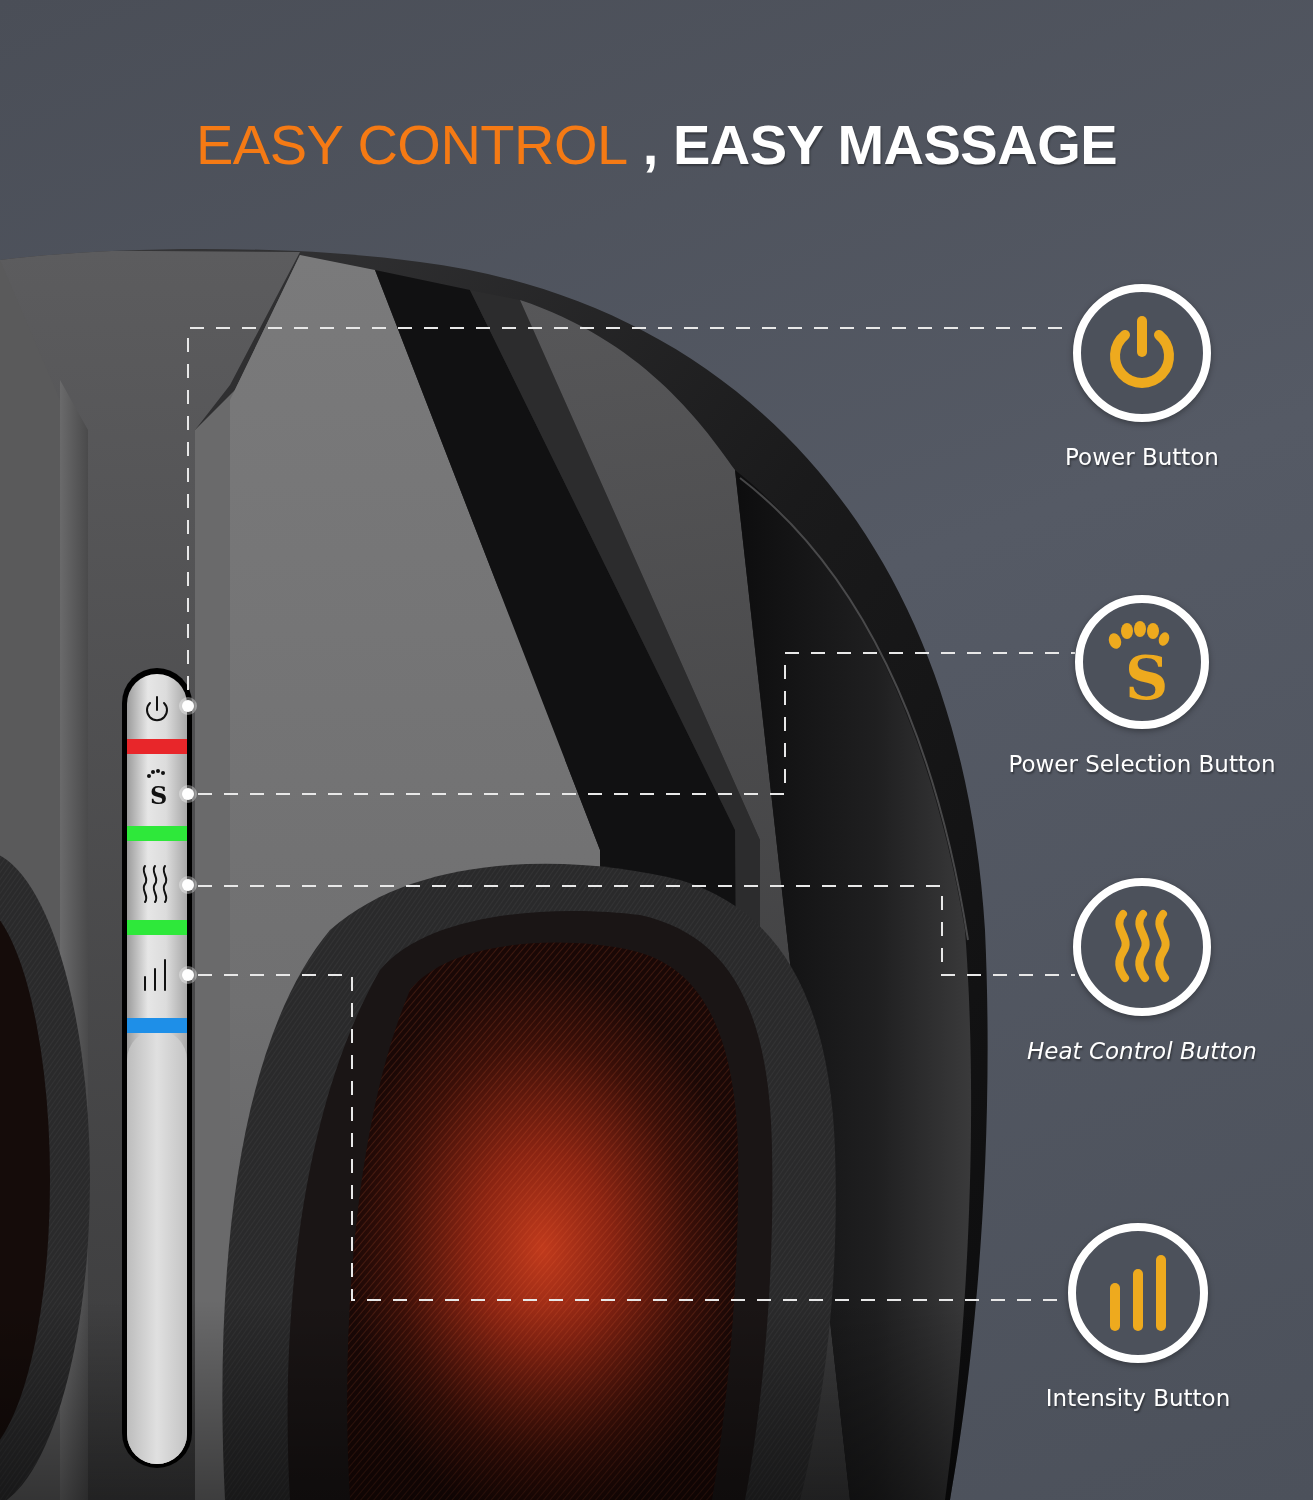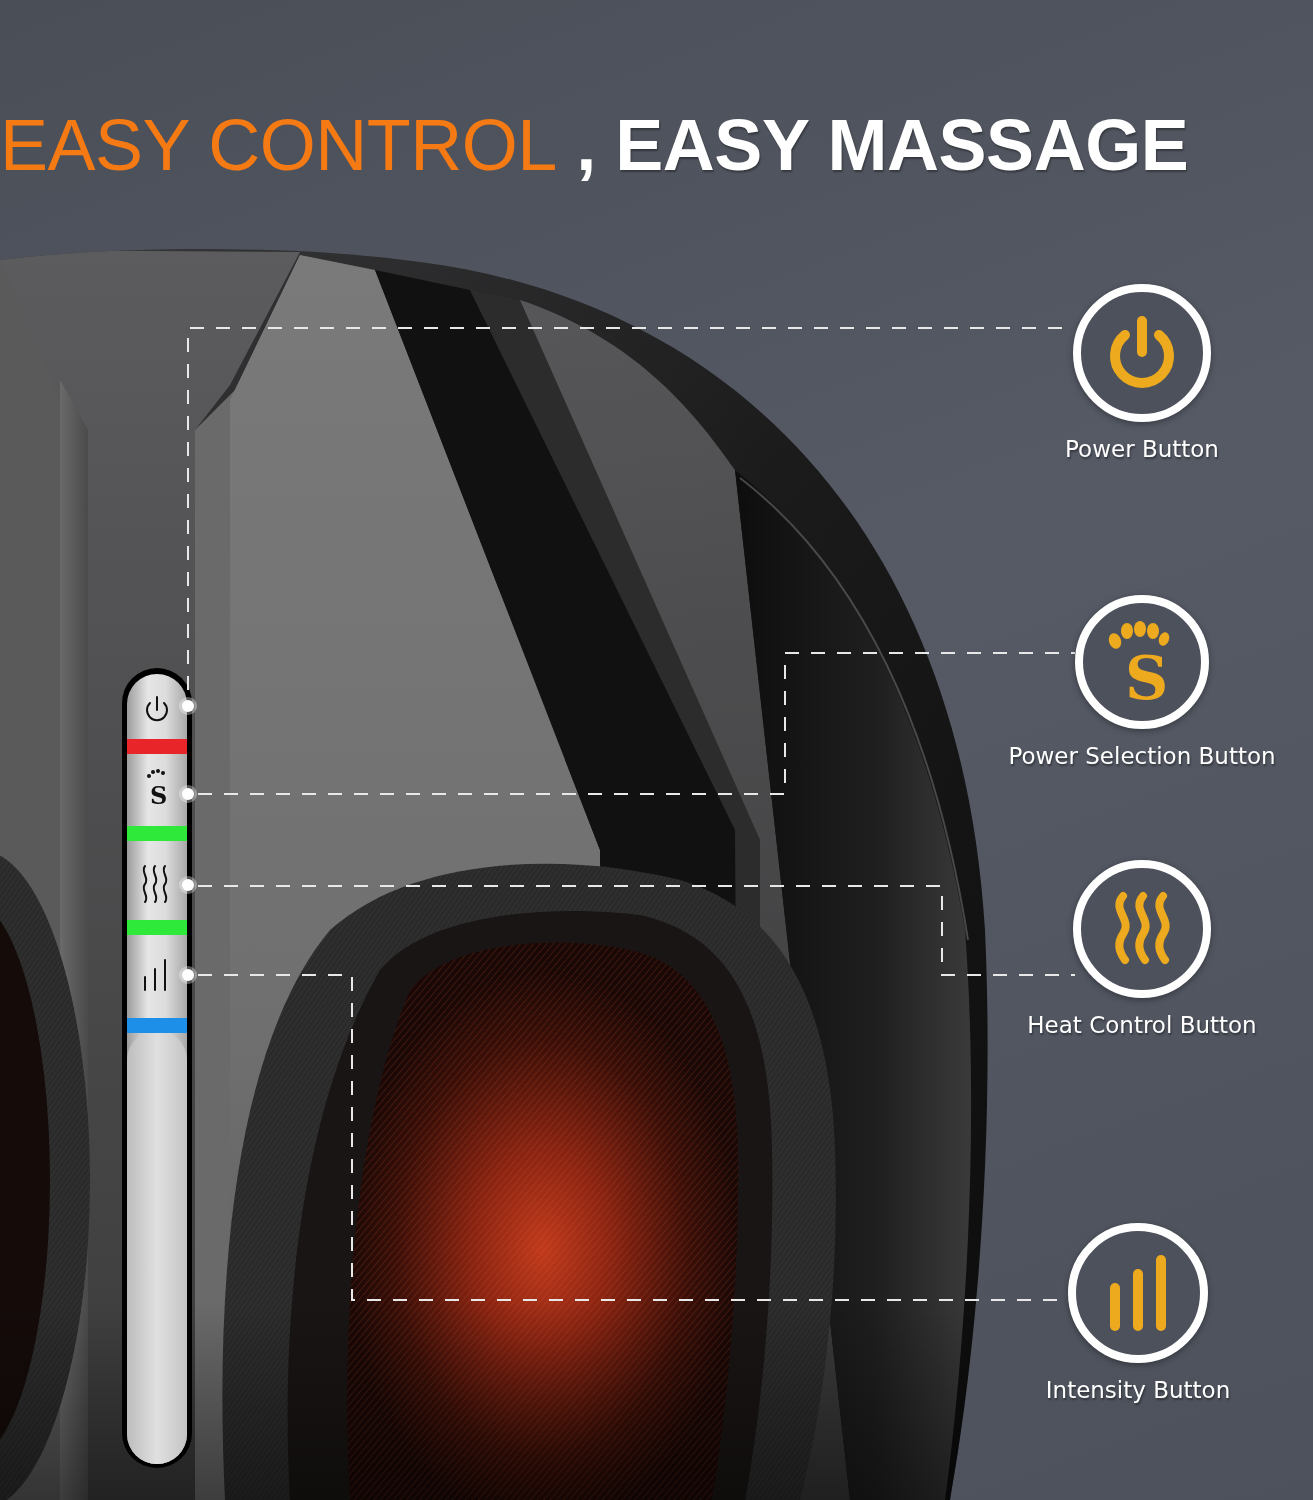--- a/index.html
+++ b/index.html
@@ -3,39 +3,39 @@
 <meta charset="utf-8">
 <style>
   html, body { margin: 0; padding: 0; }
   body {
     width: 1313px; height: 1500px; overflow: hidden; position: relative;
     background: linear-gradient(160deg, #4a4e57 0%, #555a65 45%, #4c515b 100%);
     font-family: "Liberation Sans", sans-serif;
   }
   .headline {
     position: absolute; left: 0; top: 112px; width: 1313px;
-    text-align: left; font-size: 72px; line-height: 66px; letter-spacing: -0.5px;
+    text-align: center; font-size: 56px; line-height: 66px; letter-spacing: -0.5px;
     white-space: nowrap;
   }
   .headline .h-orange { color: #f57a14; font-weight: 400; }
   .headline .h-sep { color: #ffffff; font-weight: 700; }
   .headline .h-white { color: #ffffff; font-weight: 700; text-shadow: 1px 2px 2px rgba(0,0,0,0.35); }
 
   .device { position: absolute; left: 0; top: 0; width: 1313px; height: 1500px; }
 
   .callout { position: absolute; width: 300px; text-align: center; }
   .callout .ring {
     width: 124px; height: 124px; border-radius: 50%;
     border: 8px solid #ffffff; box-sizing: border-box; margin: 0 auto;
     background: #4c515b; display: flex; align-items: center; justify-content: center;
     box-shadow: 0 2px 6px rgba(0,0,0,0.35);
   }
   .callout .label {
     color: #ffffff; font-family: "DejaVu Sans", sans-serif; font-size: 23px;
-    margin-top: 14px; text-shadow: 1px 2px 2px rgba(0,0,0,0.4); white-space: nowrap;
+    margin-top: 22px; text-shadow: 1px 2px 2px rgba(0,0,0,0.4); white-space: nowrap;
   }
 </style>
 </head>
 <body>
 
 <svg class="device" viewBox="0 0 1313 1500" xmlns="http://www.w3.org/2000/svg">
   <defs>
     <linearGradient id="bodyDark" x1="0" y1="0" x2="1" y2="1">
       <stop offset="0" stop-color="#3a3a3c"></stop>
       <stop offset="0.5" stop-color="#1a1a1b"></stop>
@@ -198,21 +198,21 @@
       <ellipse cx="30" cy="14" rx="6" ry="8" fill="#eeaa1e"></ellipse>
       <ellipse cx="43" cy="12" rx="6" ry="8" fill="#eeaa1e"></ellipse>
       <ellipse cx="56" cy="14" rx="6" ry="8" fill="#eeaa1e"></ellipse>
       <ellipse cx="67" cy="22" rx="5" ry="7" fill="#eeaa1e" transform="rotate(20 67 22)"></ellipse>
       <text x="28" y="82" font-family="DejaVu Serif, serif" font-size="60" font-weight="bold" fill="#eeaa1e">S</text>
     </svg>
   </div>
   <div class="label">Power Selection Button</div>
 </div>
 
-<div class="callout" style="left:992px; top:860px;">
+<div class="callout" style="left:992px; top:878px;font-style:italic;">
   <div class="ring" style="width:138px;height:138px;">
     <svg width="90" height="90" viewBox="0 0 90 90">
       <g fill="none" stroke="#eeaa1e" stroke-width="8" stroke-linecap="round">
         <path d="M26,12 c-12,14 10,24 0,38 c-6,9 -4,18 2,26"></path>
         <path d="M46,12 c-12,14 10,24 0,38 c-6,9 -4,18 2,26"></path>
         <path d="M66,12 c-12,14 10,24 0,38 c-6,9 -4,18 2,26"></path>
       </g>
     </svg>
   </div>
   <div class="label">Heat Control Button</div>

